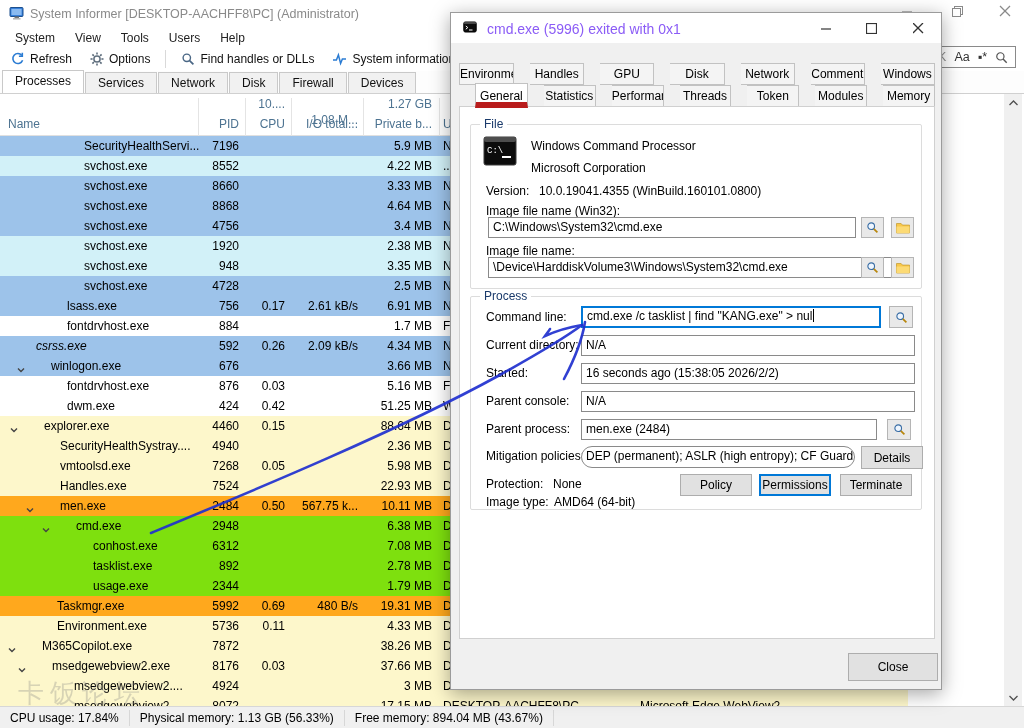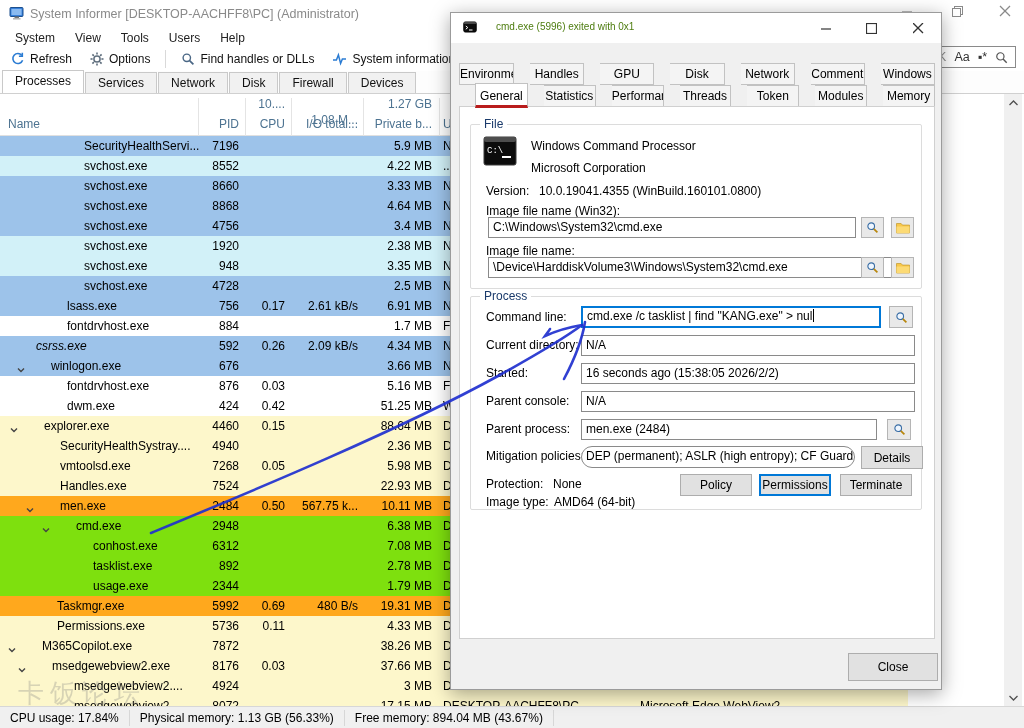--- a/index.html
+++ b/index.html
@@ -59,27 +59,27 @@
   
   #statusbar { left:0; top:706px; width:1024px; height:22px; background:#f0f0f0; border-top:1px solid #d7d7d7; display:flex; align-items:center; z-index:30; }
   .sseg { padding:0 10px; border-right:1px solid #d7d7d7; height:16px; line-height:16px; white-space:nowrap; }
 
   
   #watermark { left:18px; top:676px; font-size:26px; color:rgba(130,130,130,0.30); letter-spacing:6px; z-index:25; }
 
   
   #dialog { left:450px; top:12px; width:492px; height:678px; background:#f0f0f0; border:1px solid #9b9b9b; box-shadow:0 4px 18px rgba(0,0,0,0.35); z-index:50; }
   #dlg-title { left:0; top:0; width:100%; height:30px; background:#fff; }
-  #dlg-title-text { left:45px; top:8px; font-size:10px; color:#4d7c0f; white-space:nowrap; }
+  #dlg-title-text { left:36px; top:8px; font-size:14px; color:#8b5cf6; white-space:nowrap; }
   #dlg-icon { left:12px; top:7px; }
   .dlg-winbtn { top:0; width:40px; height:30px; display:flex; align-items:center; justify-content:center; color:#333; }
   .dtab-row { left:8px; width:476px; height:22px; display:flex;gap:16px; }
   .dtab { flex:1; border:1px solid #c2c2c2; border-left-width:0; background:#f4f4f4; text-align:center; line-height:20px; white-space:nowrap; overflow:hidden; font-size:12px; }
   .dtab:first-child { border-left-width:1px; }
-  .dtab.active { background:#fff; position:relative; z-index:3; margin-top:-2px; height:25px; line-height:24px; border-bottom:3px solid #b91c1c;margin-left:16px; }
+  .dtab.active { background:#fff; position:relative; z-index:3; margin-top:-2px; height:25px; line-height:24px; border-bottom:6px solid #b91c1c;margin-left:16px; }
   #dlg-page { left:8px; top:93px; width:476px; height:533px; background:#fff; border:1px solid #d0d0d0; }
 
   .groupbox { position:absolute; border:1px solid #dcdcdc; border-radius:2px; }
   .grouplabel { position:absolute; top:-8px; left:9px; background:#fff; padding:0 4px; color:#1a3a6b; }
   .fld { position:absolute; height:21px; border:1px solid #8a8a8a; background:#fff; line-height:19px; padding:0 4px; white-space:nowrap; overflow:hidden; }
   .fld.focused { border:2px solid #0078d7; line-height:17px; }
   .lbl { position:absolute; white-space:nowrap; color:#000; }
   .icon-btn { position:absolute; width:23px; height:21px; background:#e9e9e9; border:1px solid #b5b5b5; display:flex; align-items:center; justify-content:center; }
   .btn { position:absolute; background:#e1e1e1; border:1px solid #adadad; text-align:center; font-size:12px; display:flex; align-items:center; justify-content:center; }
   .btn.focused { border:2px solid #0078d7; }
@@ -390,21 +390,21 @@
       <span style="position: absolute; left: 38px;"></span>
       <span style="left: 57px; max-width: 158px;">Taskmgr.exe</span>
       <span class="c-pid">5992</span>
       <span class="c-cpu">0.69</span>
       <span class="c-io">480 B/s</span>
       <span class="c-priv">19.31 MB</span>
       <span class="c-user">D</span>
     </div>
     <div class="prow" style="top: 480px; background: rgb(253, 247, 203);">
       <span style="position: absolute; left: 38px;"></span>
-      <span style="left: 57px; max-width: 158px;">Permissions.exe</span>
+      <span style="left: 57px; max-width: 158px;">Environment.exe</span>
       <span class="c-pid">5736</span>
       <span class="c-cpu">0.11</span>
       <span class="c-priv">4.33 MB</span>
       <span class="c-user">D</span>
     </div>
     <div class="prow" style="top: 500px; background: rgb(253, 247, 203);">
       <span class="chev" style="left: 7px;"><svg width="10" height="10" viewBox="0 0 10 10">
           <polyline points="2,3.5 5,6.5 8,3.5" fill="none" stroke="#444" stroke-width="1.4"></polyline>
         </svg></span>
       <span style="position: absolute; left: 23px;"></span>

